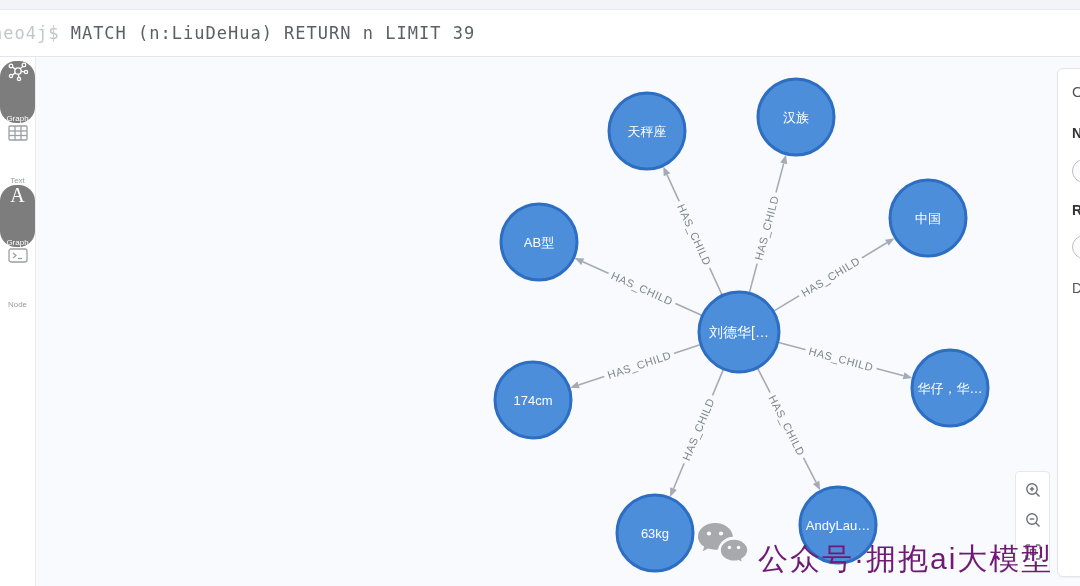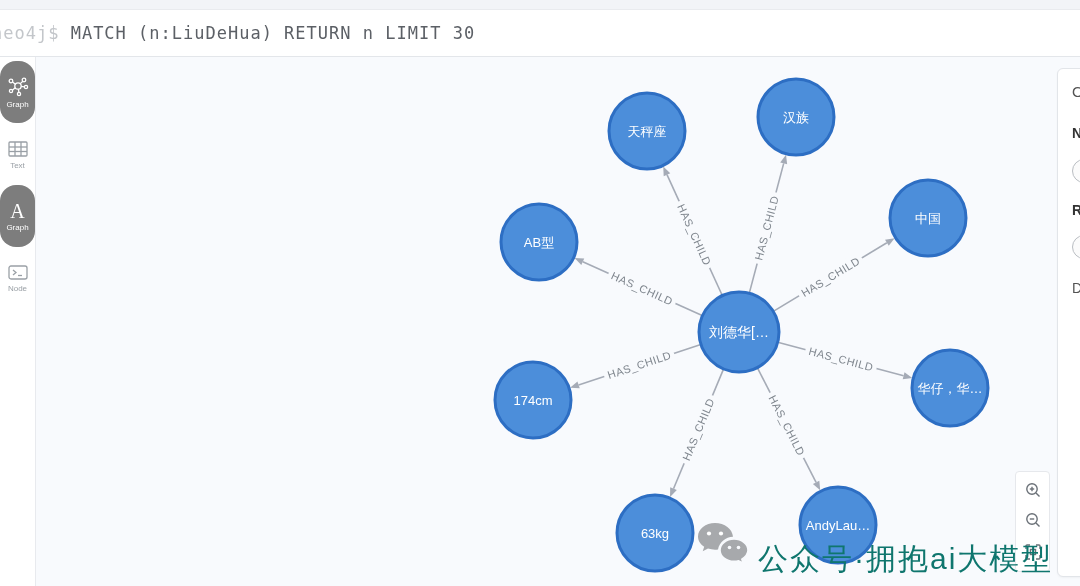--- a/index.html
+++ b/index.html
@@ -14,21 +14,21 @@
                  font-size:17px; letter-spacing:1px; white-space:pre; margin-left:-8px; }
   .editor-prompt { color:#c3c6ca; }
   .editor-query  { color:#5c6066; }
 
   
   .main { display:flex; height:529px; }
 
   .view-sidebar { width:36px; background:#ffffff; border-right:1px solid #e8eaee;
                   padding-top:4px; flex:none; }
   .view-cell { height:62px; display:flex; flex-direction:column; align-items:center;
-               justify-content:center; gap:2px; cursor:pointer;border-radius:16px; }
+               justify-content:space-between; gap:2px; cursor:pointer;border-radius:16px; }
   .view-cell .v-label { font-size:8px; color:#9aa0a6; }
   .view-cell.dark { background:#7d7d7d; }
   .view-cell.dark .v-label { color:#ffffff; }
   .view-cell svg { display:block; }
   .text-glyph { font-size:20px; color:#9aa0a6; font-family:"Liberation Serif",serif; line-height:1;}
   .view-cell.dark .text-glyph { color:#fff; }
 
   .canvas { position:relative; flex:1; background:#f8fafd; overflow:hidden; }
   #graph-svg { position:absolute; left:0; top:0; }
 
@@ -50,28 +50,28 @@
   .zoom-card { position:absolute; left:979px; top:414px; width:35px; height:101px;
                background:#fff; border:1px solid #e6e8ec; border-radius:4px;
                display:flex; flex-direction:column; align-items:center; justify-content:space-around;
                padding:4px 0; }
   .zoom-btn { width:24px; height:24px; display:flex; align-items:center; justify-content:center;
               cursor:pointer; }
 
   
   .watermark { position:absolute; left:660px; top:450px; display:flex; align-items:center;
                gap:10px; z-index:5; pointer-events:none; }
-  .watermark-text { font-size:30px; color:#0f766e; letter-spacing:2px; white-space:nowrap;margin-top:32px; }
+  .watermark-text { font-size:30px; color:#701a75; letter-spacing:2px; white-space:nowrap;margin-top:32px; }
 </style>
 </head>
 <body>
 
 <div class="top-strip"></div>
 <div class="editor-bar">
-  <div class="editor-line"><span class="editor-prompt">neo4j$ </span><span class="editor-query">MATCH (n:LiuDeHua) RETURN n LIMIT 30</span></div>
+  <div class="editor-line"><span class="editor-prompt">neo4j$ </span><span class="editor-query">MATCH (n:LiuDeHua) RETURN n LIMIT 39</span></div>
 </div>
 
 <div class="main">
 
   <div class="view-sidebar">
 
     <div class="view-cell dark">
       <span>
         <svg width="22" height="22" viewBox="0 0 22 22">
           <g stroke="#ffffff" stroke-width="1.3" fill="none">

